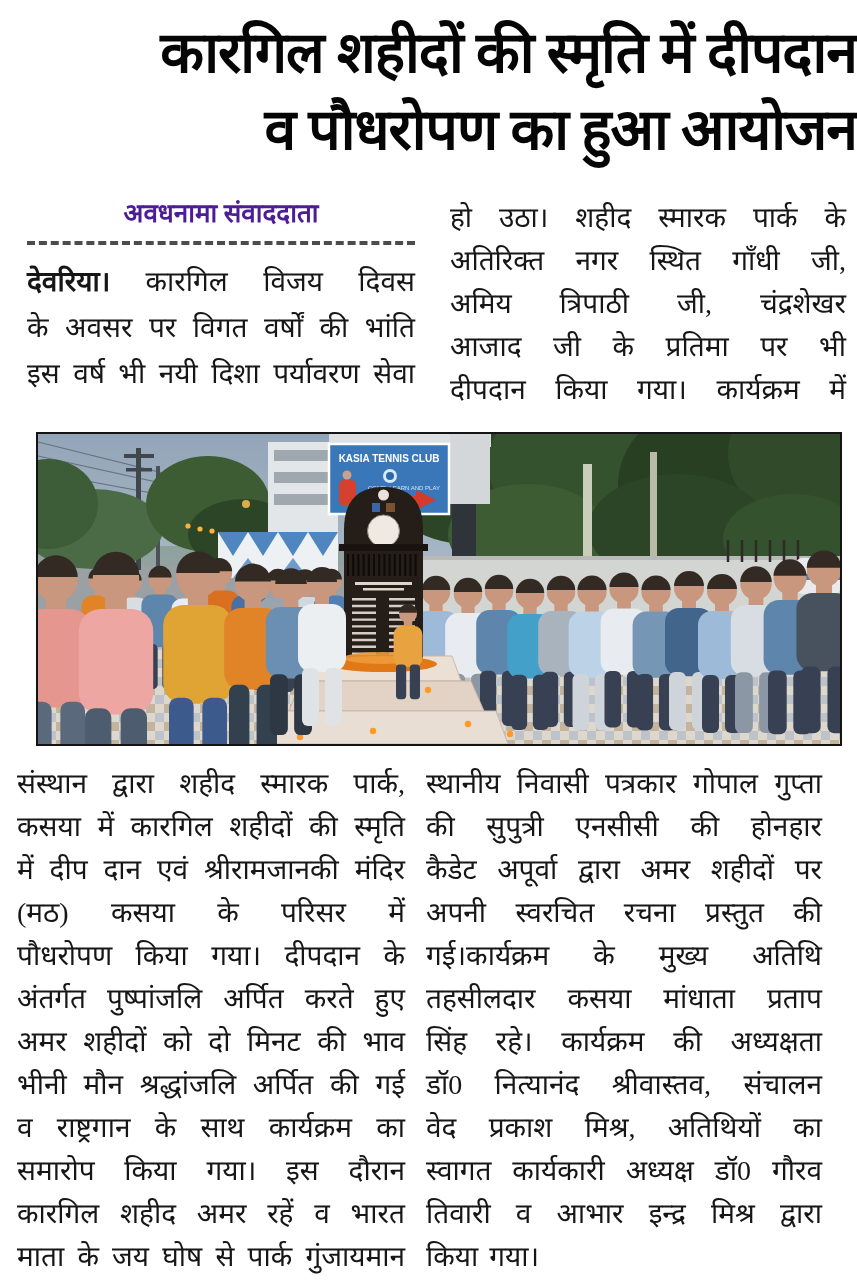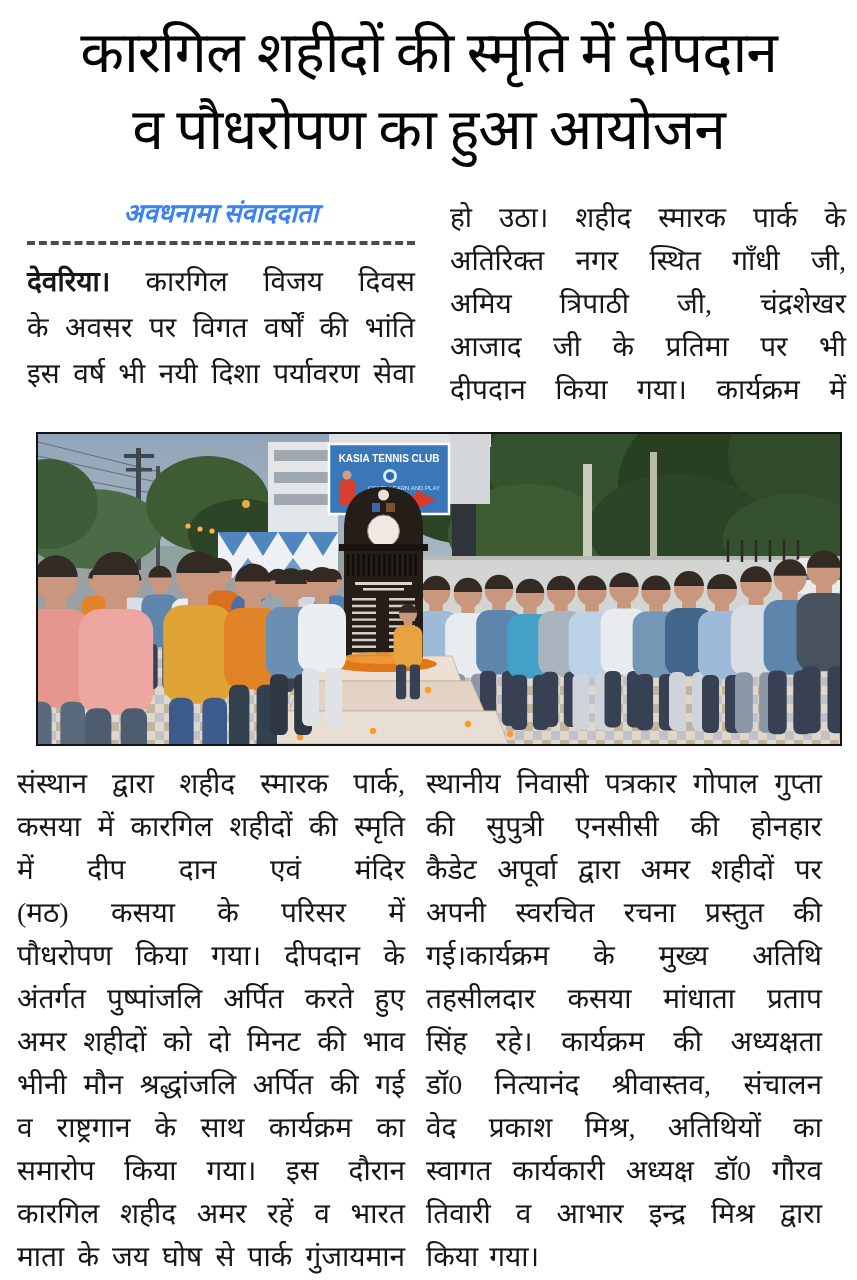--- a/index.html
+++ b/index.html
@@ -1,30 +1,30 @@
 <!DOCTYPE html>
 <html lang="hi"><head>
 <meta charset="utf-8">
 <style>
   html,body{margin:0;padding:0;background:#ffffff;}
   .page{
     position:relative;width:857px;height:1280px;background:#ffffff;overflow:hidden;
     font-family:"Liberation Serif","DejaVu Serif",serif;color:#161616;
   }
   .headline{
-    position:absolute;left:0;right:0;top:14px;text-align:center;
-    font-weight:400;font-size:57px;line-height:77px;color:#050505;letter-spacing:-1px;
+    position:absolute;left:0;right:0;top:14px;text-align:right;
+    font-weight:700;font-size:57px;line-height:77px;color:#050505;letter-spacing:-1px;
   }
   .col{position:absolute;font-size:28px;}
   #col-tl{left:27px;top:196px;width:388px;}
   #col-tr{left:450px;top:196px;width:396px;}
   #col-bl{left:17px;top:762px;width:388px;}
   #col-br{left:426px;top:762px;width:396px;}
   .byline{
-    text-align:center;font-weight:700;font-style:italic;font-size:26px;line-height:36px;color:#3b82f6;
+    text-align:center;font-weight:700;font-size:26px;line-height:36px;color:#4c1d95;
   }
   .rule-dashed{
     border:none;border-top:4px dashed #4c4c4c;margin:9px 0 0 0;height:0;
   }
   .intro-block{margin-top:14px;}
   .tline{display:flex;line-height:43px;white-space:nowrap;}
   #col-tl .tline{line-height:46px;}
   .tline.just{justify-content:space-between;}
   .tline.nojust{justify-content:flex-start;gap:11px;}
   .tline .lead{font-weight:700;}
@@ -319,20 +319,21 @@
         <span>कारगिल</span>
         <span>शहीदों</span>
         <span>की</span>
         <span>स्मृति</span>
       </div>
       <div class="tline just">
         <span>में</span>
         <span>दीप</span>
         <span>दान</span>
         <span>एवं</span>
+        <span>श्रीरामजानकी</span>
         <span>मंदिर</span>
       </div>
       <div class="tline just">
         <span>(मठ)</span>
         <span>कसया</span>
         <span>के</span>
         <span>परिसर</span>
         <span>में</span>
       </div>
       <div class="tline just">

